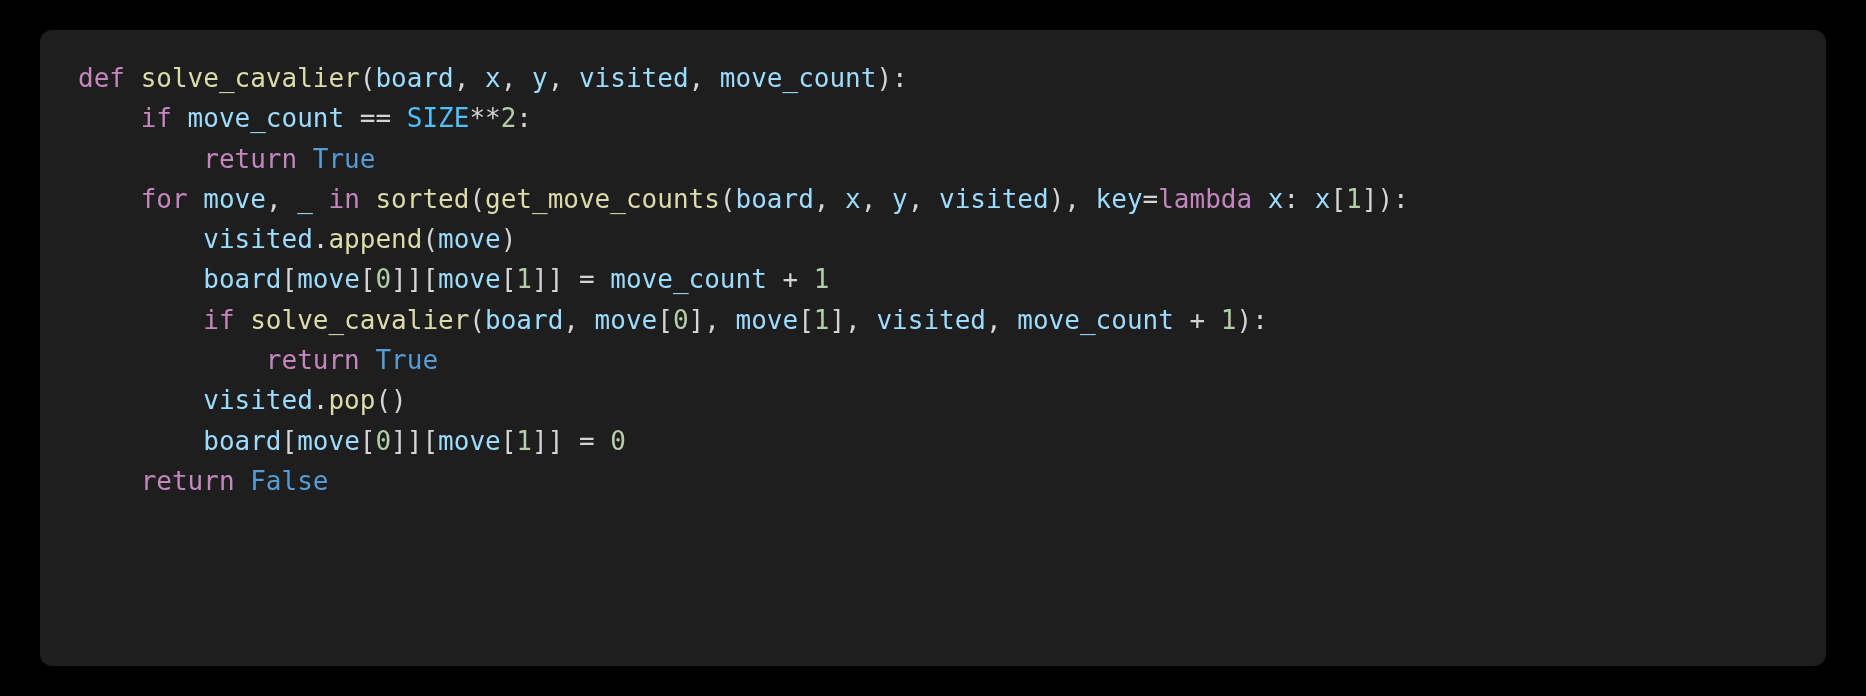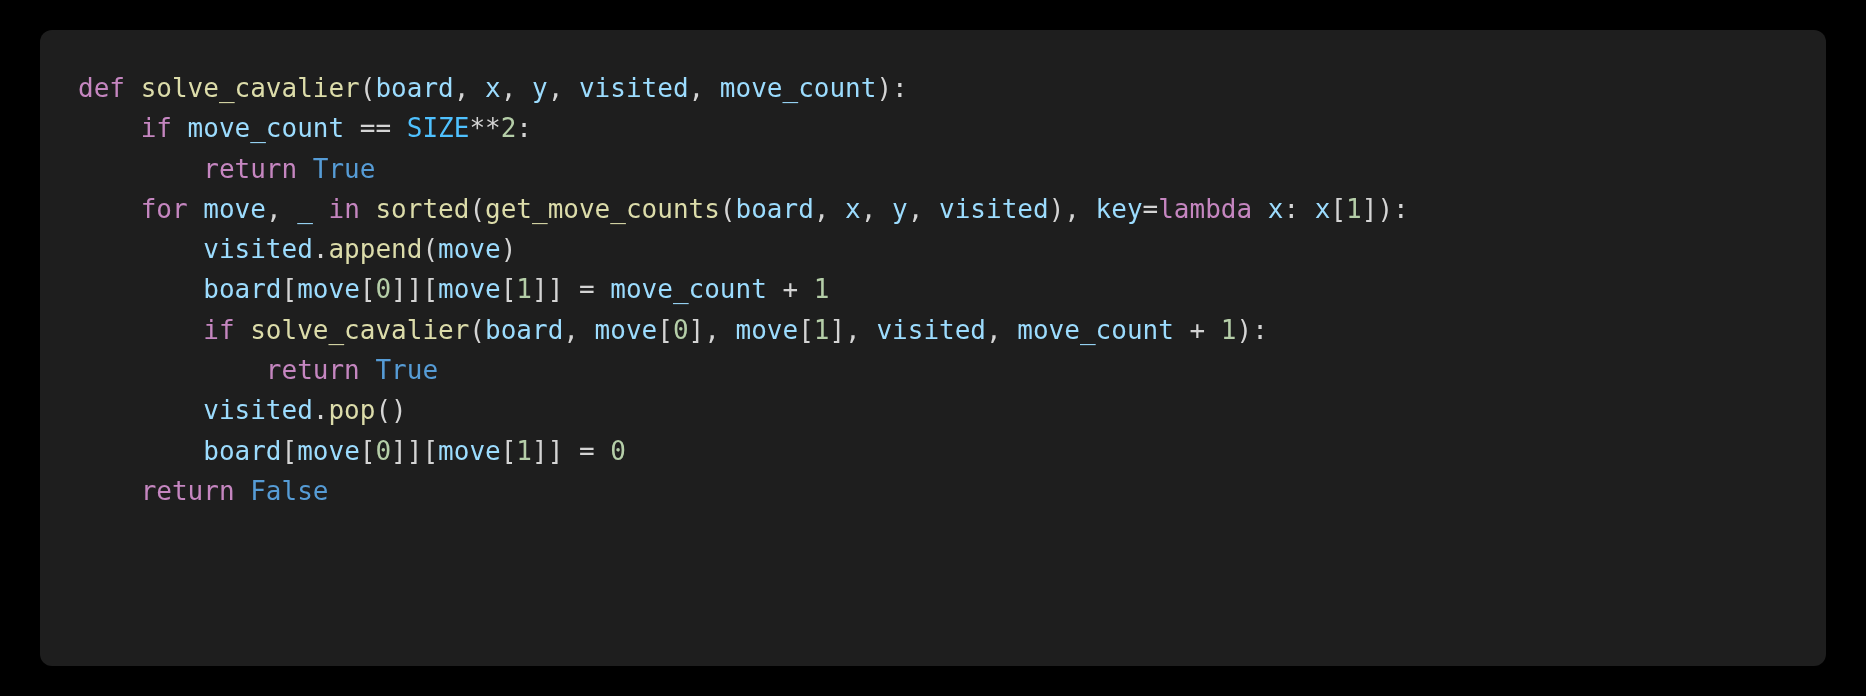--- a/index.html
+++ b/index.html
@@ -13,21 +13,21 @@
   .code-block {
     position: absolute;
     left: 40px;
     top: 30px;
     width: 1786px;
     height: 636px;
     background: #1e1e1e;
     border-radius: 12px;
     box-shadow: 0 4px 20px rgba(0,0,0,0.6);
     box-sizing: border-box;
-    padding: 38px 38px;
+    padding: 28px 38px;
     overflow: hidden;
   }
   pre {
     margin: 0;
     font-family: "Consolas", "Menlo", "Monaco", "DejaVu Sans Mono", monospace;
     font-size: 26px;
     line-height: 1.55;
     color: #d4d4d4;
     white-space: pre;
   }

